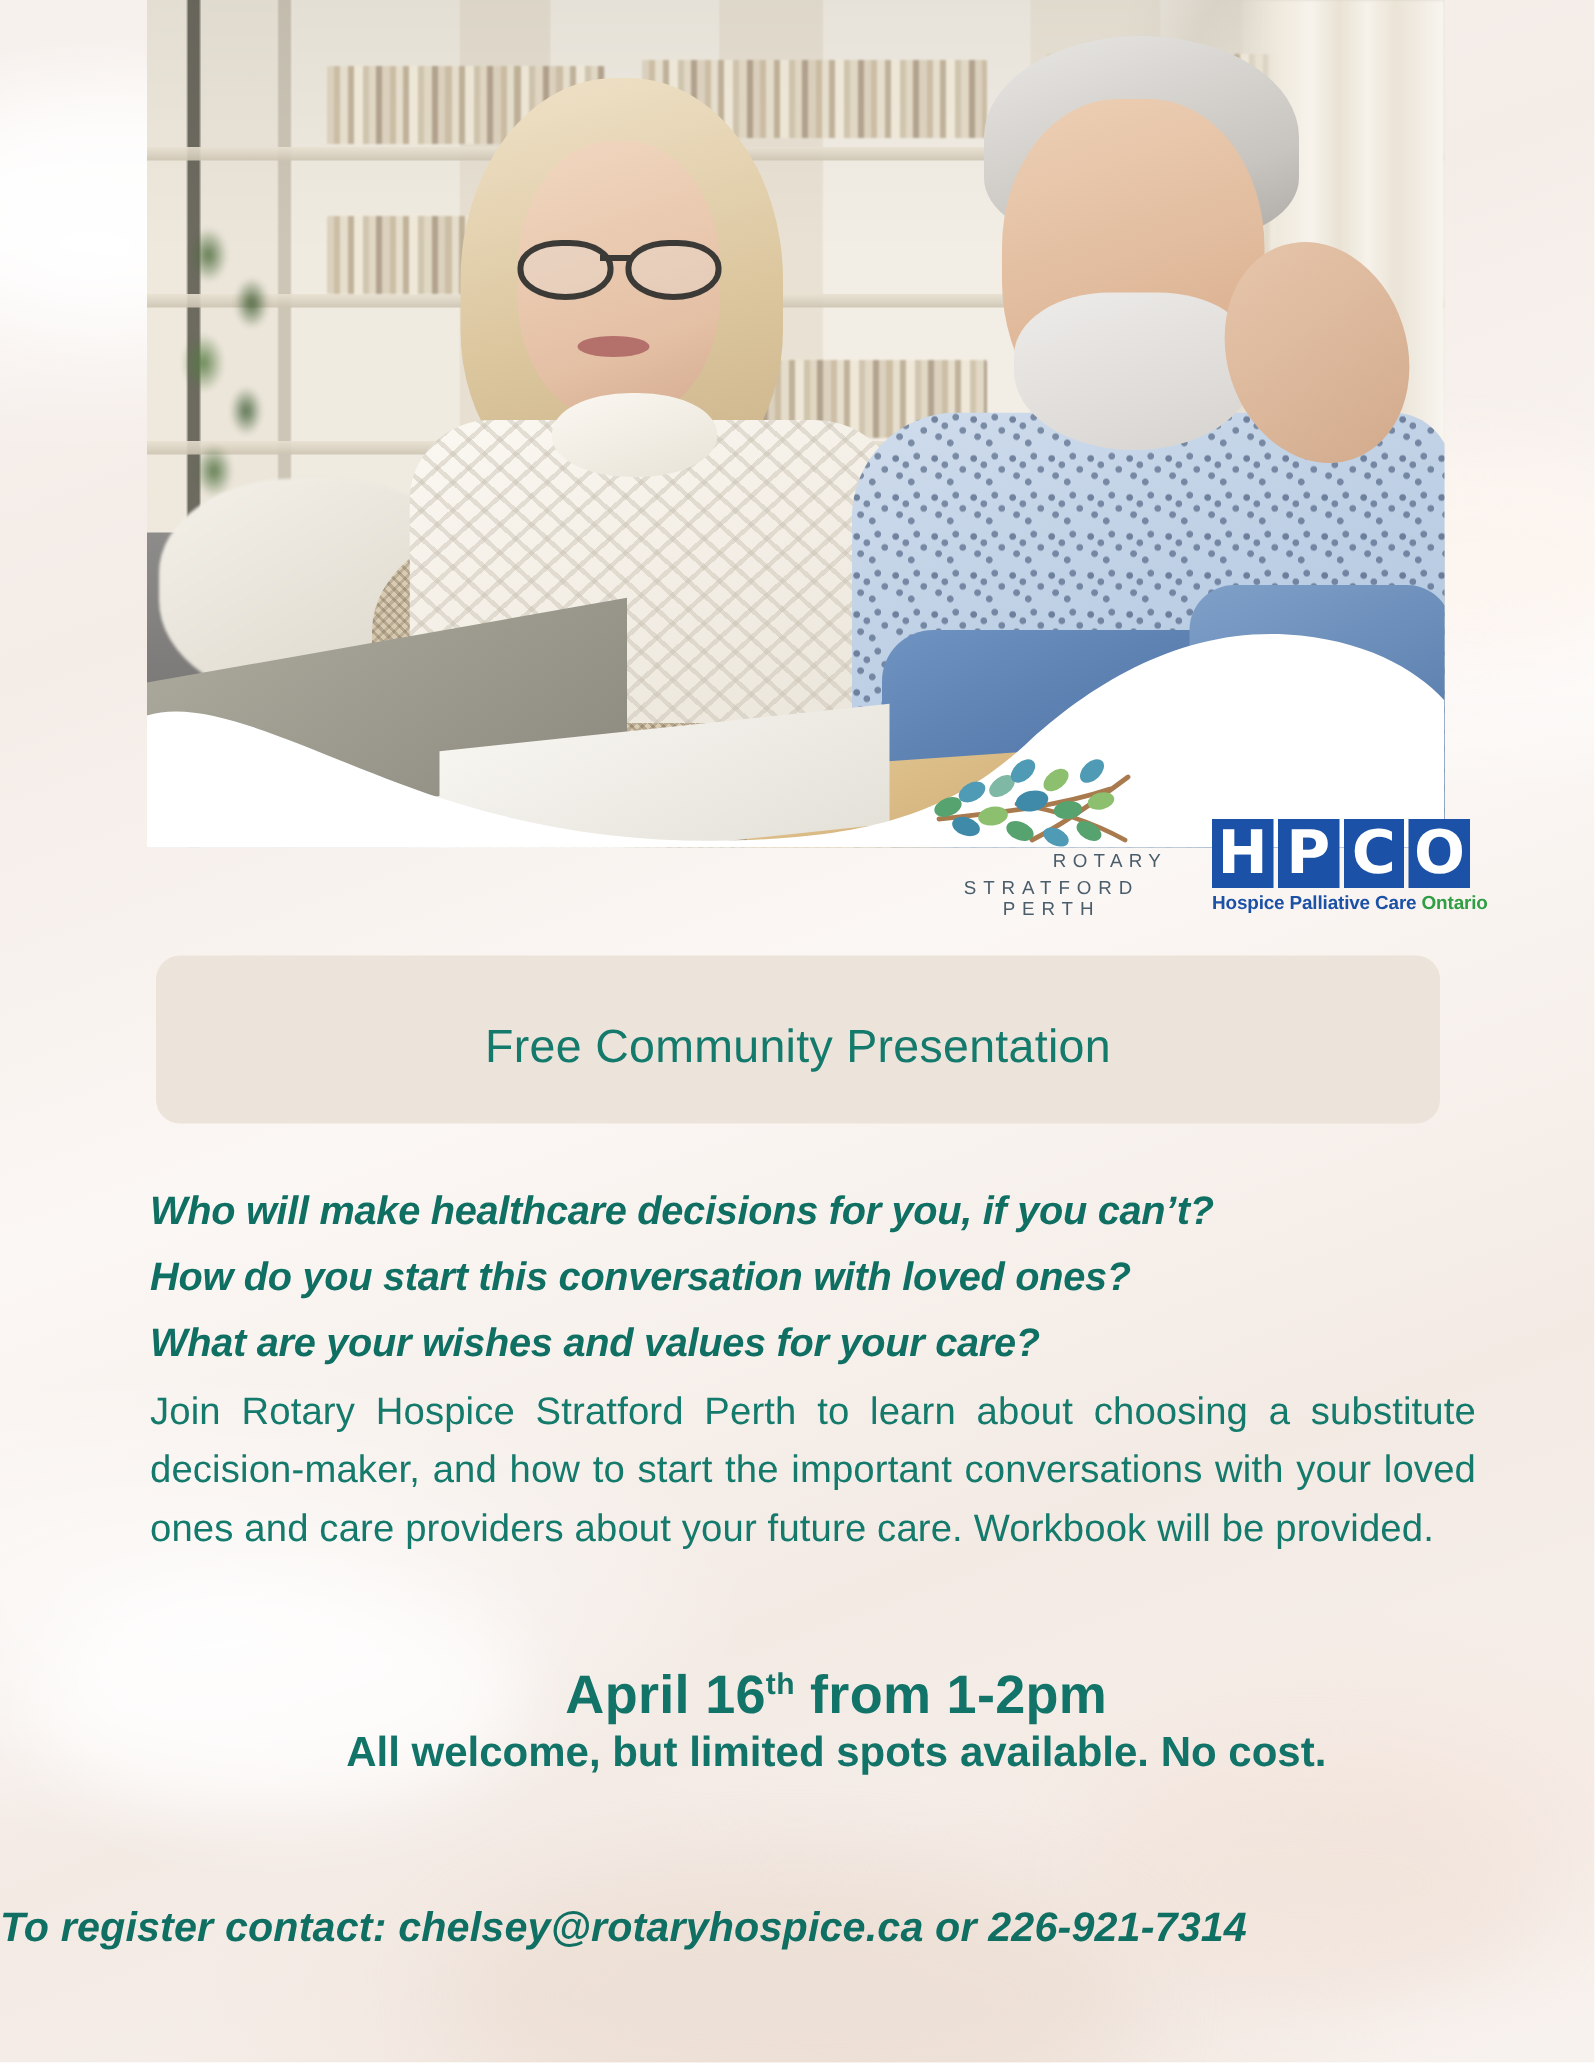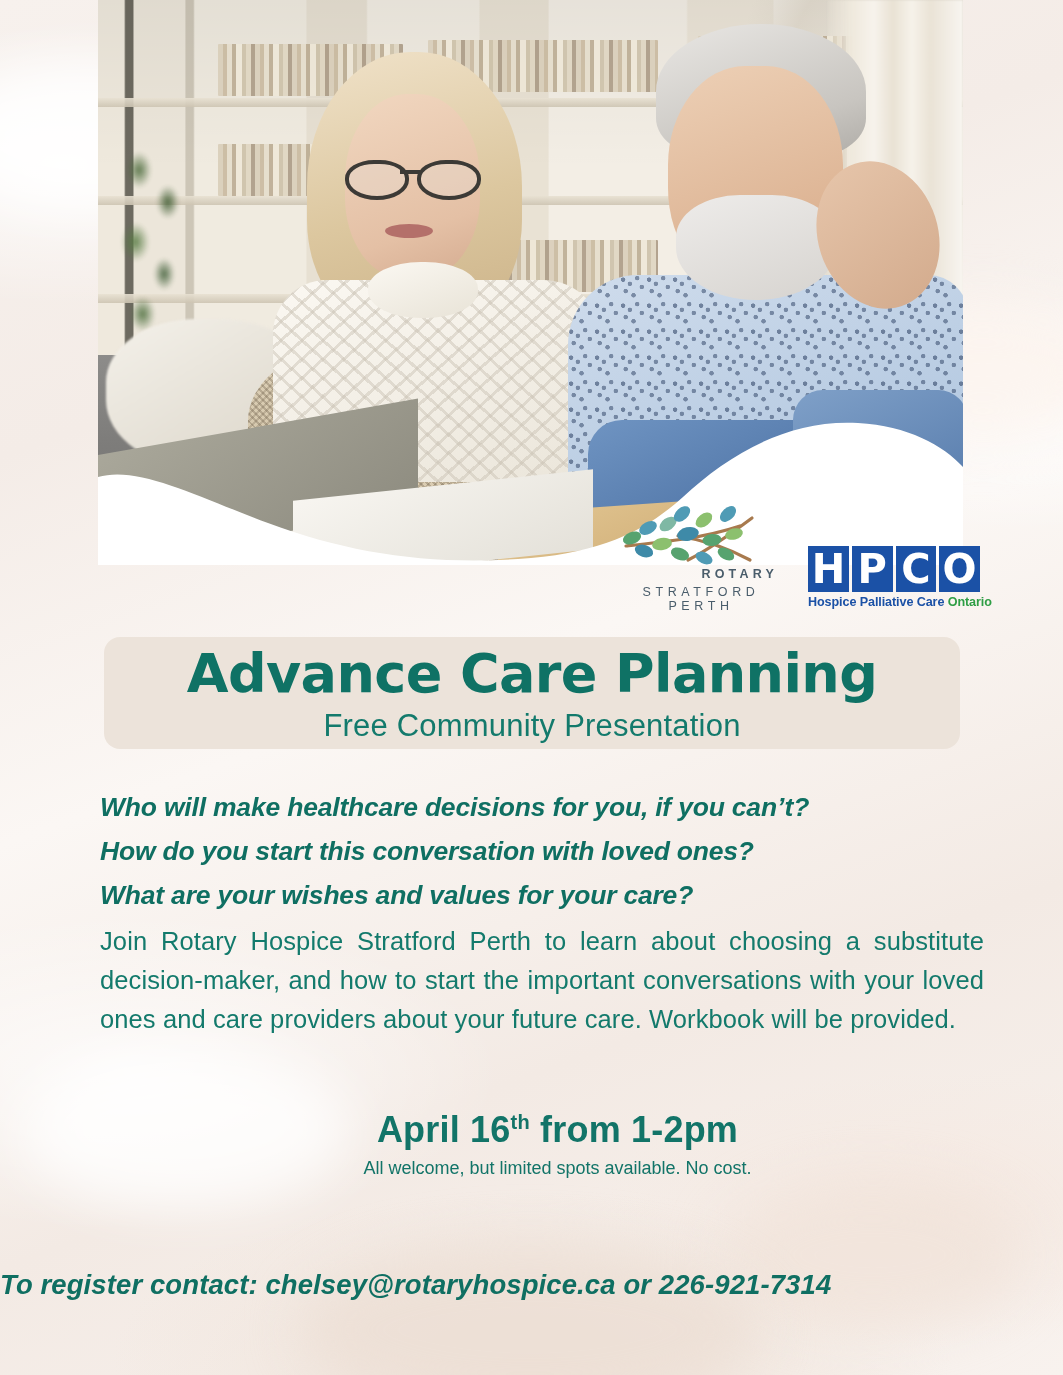--- a/index.html
+++ b/index.html
@@ -297,21 +297,21 @@
     width: 178px;
     position: relative;
   }
   .rotary-logo svg { display: block; width: 178px; height: 74px; }
   .rotary-word {
     text-align: right;
     font-size: 12.5px;
     letter-spacing: 4.2px;
     color: #4a5d6b;
     margin: -3px 12px 0 0;
-    font-weight: 700;
+    font-weight: 400;
   }
   .hospice-word {
     font-size: 41px;
     line-height: .94;
     letter-spacing: .6px;
     color: #2f6c86;
     font-weight: 400;
     text-align: center;
     font-family: "DejaVu Sans", sans-serif;
   }
@@ -415,21 +415,21 @@
   }
   .ev-date {
     font-size: 36px;
     line-height: 44px;
     font-weight: 600;
     letter-spacing: .2px;
   }
   .ev-date sup { font-size: 20px; vertical-align: super; line-height: 0; }
   .ev-venue { font-size: 31px; line-height: 40px; }
   .ev-addr  { font-size: 27px; line-height: 36px; }
-  .ev-note  { font-size: 18px; line-height: 32px; font-weight: normal; }
+  .ev-note  { font-size: 28px; line-height: 32px; font-weight: bold; }
 
   
   .contact {
     position: absolute;
     left: 0; right: 0;
     top: 1269px;
     text-align: left;
     color: #0f6f62;
     font-style: italic;
     font-weight: bold;
@@ -541,21 +541,20 @@
         <div class="hpco-block">O</div>
       </div>
       <div class="hpco-tag">
         <span>Hospice Palliative Care</span>
         <span class="on">Ontario</span>
       </div>
     </div>
   </div>
 
   <div class="title-band">
-    <div class="title-main">Advance Care Planning</div>
     <div class="title-sub">Free Community Presentation</div>
   </div>
 
   <div class="questions">
     <div>Who will make healthcare decisions for you, if you can’t?</div>
     <div>How do you start this conversation with loved ones?</div>
     <div>What are your wishes and values for your care?</div>
   </div>
 
   <div class="body-copy">Join Rotary Hospice Stratford Perth to learn about choosing a substitute decision-maker, and how to start the important conversations with your loved ones and care providers about your future care. Workbook will be provided.</div>

